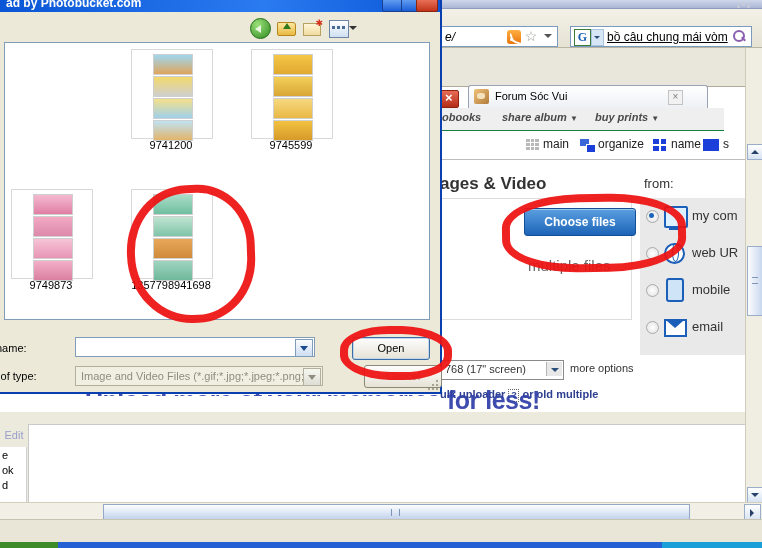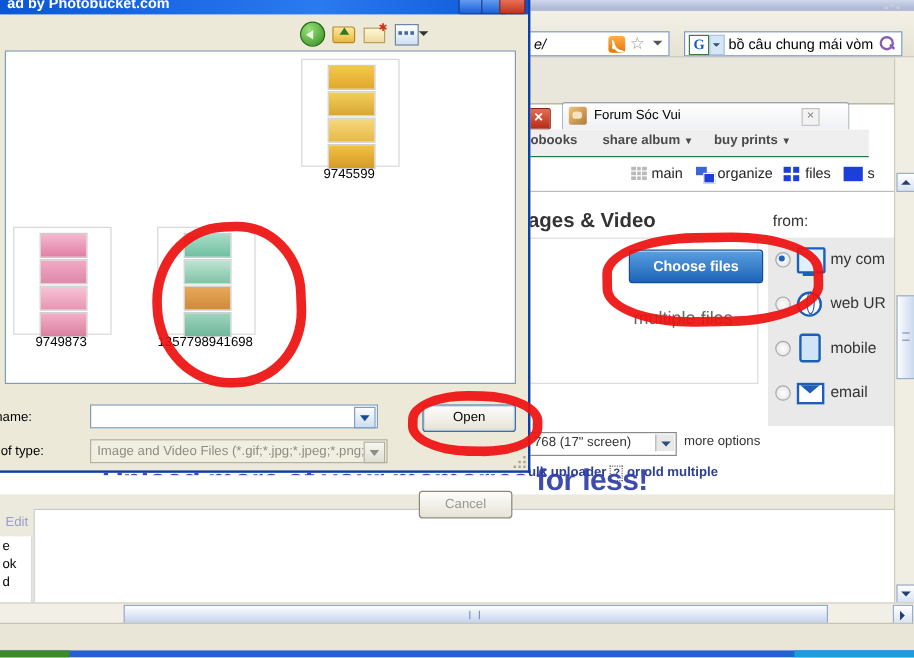--- a/index.html
+++ b/index.html
@@ -29,21 +29,21 @@
   .addr-caret{position:absolute;right:5px;top:7px;width:0;height:0;
     border-left:4px solid transparent;border-right:4px solid transparent;border-top:4px solid #555;}
   .search-box{position:absolute;left:570px;top:26px;width:182px;height:21px;
     background:#fff;border:1px solid #7a9abf;box-sizing:border-box;}
   .g-ico{position:absolute;left:3px;top:2px;width:15px;height:15px;border:1px solid #3b7b3b;
     background:#fff;color:#1a5fb4;font-weight:bold;font-size:12px;line-height:14px;text-align:center;
     font-family:"Liberation Serif",serif;}
   .g-caret{position:absolute;left:20px;top:2px;width:11px;height:15px;background:#d7e6f5;border:1px solid #a8c4df;}
   .g-caret::after{content:"";position:absolute;left:2px;top:6px;width:0;height:0;
     border-left:3px solid transparent;border-right:3px solid transparent;border-top:3px solid #2a4d7a;}
-  .search-text{position:absolute;left:36px;top:3px;font-size:12px;color:#000;}
+  .search-text{position:absolute;left:36px;top:3px;font-size:12px;color:#000;text-decoration:underline;}
   .mag-ico{position:absolute;right:4px;top:2px;width:15px;height:15px;}
   .mag-ico::before{content:"";position:absolute;left:1px;top:1px;width:8px;height:8px;
     border:2px solid #8a5fb0;border-radius:50%;}
   .mag-ico::after{content:"";position:absolute;left:9px;top:9px;width:5px;height:2px;background:#8a5fb0;transform:rotate(45deg);}
 
   .tabstrip{position:absolute;left:0;top:48px;width:762px;height:38px;background:#e9e7dc;border-bottom:1px solid #b0ac9a;}
   .tab-close-red{position:absolute;left:440px;top:90px;width:17px;height:16px;
     background:linear-gradient(#e86b55,#b42d16);border:1px solid #8c2410;border-radius:2px;}
   .tab-close-red::after{content:"\00D7";position:absolute;left:4px;top:-1px;color:#fff;font-size:13px;font-weight:bold;}
   .tab{position:absolute;left:468px;top:85px;width:238px;height:22px;
@@ -52,21 +52,21 @@
     background:linear-gradient(135deg,#f0c27a,#b07b3a);}
   .tab-fav::after{content:"";position:absolute;left:3px;top:4px;width:8px;height:6px;border-radius:40%;background:#f5e3c0;}
   .tab-label{position:absolute;left:26px;top:4px;font-size:11px;color:#000;}
   .tab-x{position:absolute;right:24px;top:4px;width:13px;height:13px;border:1px solid #c3c3c3;
     color:#7d7d7d;font-size:10px;line-height:11px;text-align:center;background:#f2f2f2;}
   .tabstrip-caret{position:absolute;right:6px;top:95px;width:12px;height:12px;}
   .tabstrip-caret::after{content:"";position:absolute;left:2px;top:5px;width:0;height:0;
     border-left:4px solid transparent;border-right:4px solid transparent;border-top:4px solid #444;}
 
   
-  .site-nav{position:absolute;left:440px;top:108px;width:284px;height:22px;background:#efefef;border-bottom:5px solid #15803d;}
+  .site-nav{position:absolute;left:440px;top:108px;width:284px;height:22px;background:#efefef;border-bottom:5px solid #15803d;font-style:italic;}
   .site-nav a{position:absolute;top:3px;font-size:11px;color:#4a4a4a;font-weight:bold;text-decoration:none;}
   .site-nav .n1{left:2px;}
   .site-nav .n2{left:62px;}
   .site-nav .n3{left:155px;}
   .site-nav .cc{font-size:8px;}
   .tool-row{position:absolute;left:440px;top:131px;width:322px;height:28px;background:#fff;border-bottom:1px solid #bdbdbd;}
   .tool-row .ti{position:absolute;top:6px;font-size:12px;color:#222;}
   .grid3{position:absolute;width:13px;height:11px;display:grid;grid-template-columns:repeat(3,1fr);
     grid-template-rows:repeat(3,1fr);gap:1px;}
   .grid3 i{background:#b9b9b9;}
@@ -208,21 +208,21 @@
   .fname-in .btn::after,.ftype-in .btn::after{content:"";position:absolute;left:4px;top:6px;width:0;height:0;
     border-left:4px solid transparent;border-right:4px solid transparent;border-top:5px solid #1b4b8f;}
   .ftype-in{position:absolute;left:75px;top:366px;width:248px;height:20px;background:#f1efe2;
     border:1px solid #b4b0a0;box-sizing:border-box;}
   .ftype-in .val{position:absolute;left:5px;top:3px;font-size:11px;color:#8f8c80;white-space:nowrap;overflow:hidden;width:222px;}
   .ftype-in .btn{background:linear-gradient(#f7f7f2,#ddded4);border-color:#b4b0a0;}
   .ftype-in .btn::after{border-top-color:#8f8c80;}
   .dlg-btn{position:absolute;width:76px;height:21px;font-size:11px;text-align:center;line-height:21px;
     background:linear-gradient(#fdfdfd,#e6e3d6);border:1px solid #8c8878;border-radius:3px;}
   .btn-open{left:352px;top:337px;border:1px solid #3a6ea5;box-shadow:0 0 0 1px #c3d5ea inset;}
-  .btn-cancel{left:349px;top:365px;color:#9a9689;margin-top:44px;}
+  .btn-cancel{left:364px;top:365px;color:#9a9689;}
   .dlg-resize{position:absolute;right:2px;bottom:2px;width:10px;height:10px;}
   .dlg-resize i{position:absolute;width:2px;height:2px;background:#a9a392;}
 
   
   .marker{position:absolute;border:8px solid #ee1111;border-radius:45%;pointer-events:none;opacity:.93;}
   #mk-thumb{left:127px;top:185px;width:112px;height:122px;border-radius:48% 44% 46% 50%;transform:rotate(-2deg);}
   #mk-open{left:340px;top:326px;width:96px;height:38px;border-radius:45%;transform:rotate(1deg);}
   #mk-choose{left:502px;top:194px;width:168px;height:62px;border-radius:42%;transform:rotate(-1deg);}
 </style>
 </head>
@@ -287,21 +287,21 @@
       </div>
     <div class="ti" style="left:103px">main</div>
     <div class="orgico" style="left:140px;top:8px"></div>
     <div class="ti" style="left:158px">organize</div>
     <div class="grid4" style="left:213px;top:8px">
         <i></i>
         <i></i>
         <i></i>
         <i></i>
       </div>
-    <div class="ti" style="left:231px">files</div>
+    <div class="ti" style="left:231px">name</div>
     <div class="blueblock" style="left:263px;top:8px"></div>
     <div class="ti" style="left:283px">s</div>
   </div>
 
   <div class="pb-wm">bbucket</div>
 
   <div class="up-panel">
     <div class="up-head">ages &amp; Video</div>
     <div class="up-from">from:</div>
 
@@ -390,20 +390,31 @@
   <div class="tb-ico ico-views">
     <i style="left:2px"></i>
       <i style="left:7px"></i>
       <i style="left:12px"></i>
   </div>
   <div class="views-caret"></div>
 
   <div class="filelist">
 
 
+    <div class="thumb-cell" style="left:126px;top:6px">
+      <div class="thumb-box">
+        <div class="strip">
+          <i style="background:linear-gradient(#9fd6f0,#e0a55a)"></i>
+          <i style="background:linear-gradient(#f3d96b,#cfcfcf)"></i>
+          <i style="background:linear-gradient(#f5e08a,#9fd0ea)"></i>
+          <i style="background:linear-gradient(#bfe2f2,#e3b46a)"></i>
+        </div>
+      </div>
+      <div class="thumb-name">9741200</div>
+    </div>
 
     <div class="thumb-cell" style="left:246px;top:6px">
       <div class="thumb-box">
         <div class="strip">
           <i style="background:linear-gradient(#f5c748,#e0a92f)"></i>
           <i style="background:linear-gradient(#f3cf58,#d9a636)"></i>
           <i style="background:linear-gradient(#f6d97f,#e8b845)"></i>
           <i style="background:linear-gradient(#f2c242,#d69a28)"></i>
         </div>
       </div>

